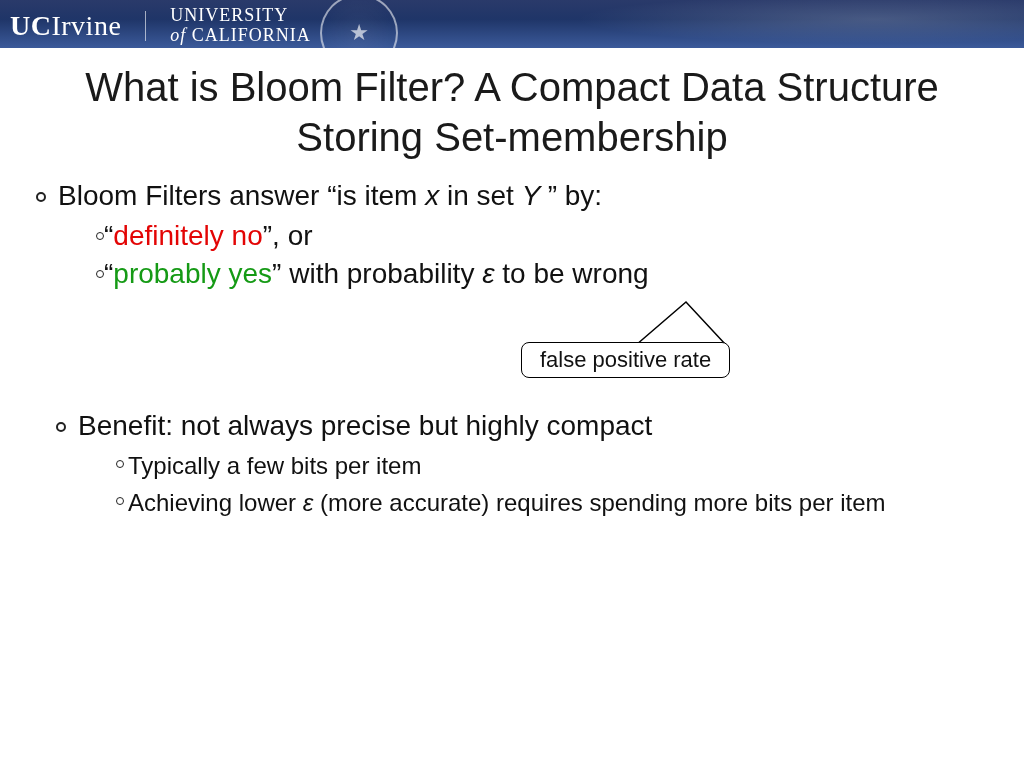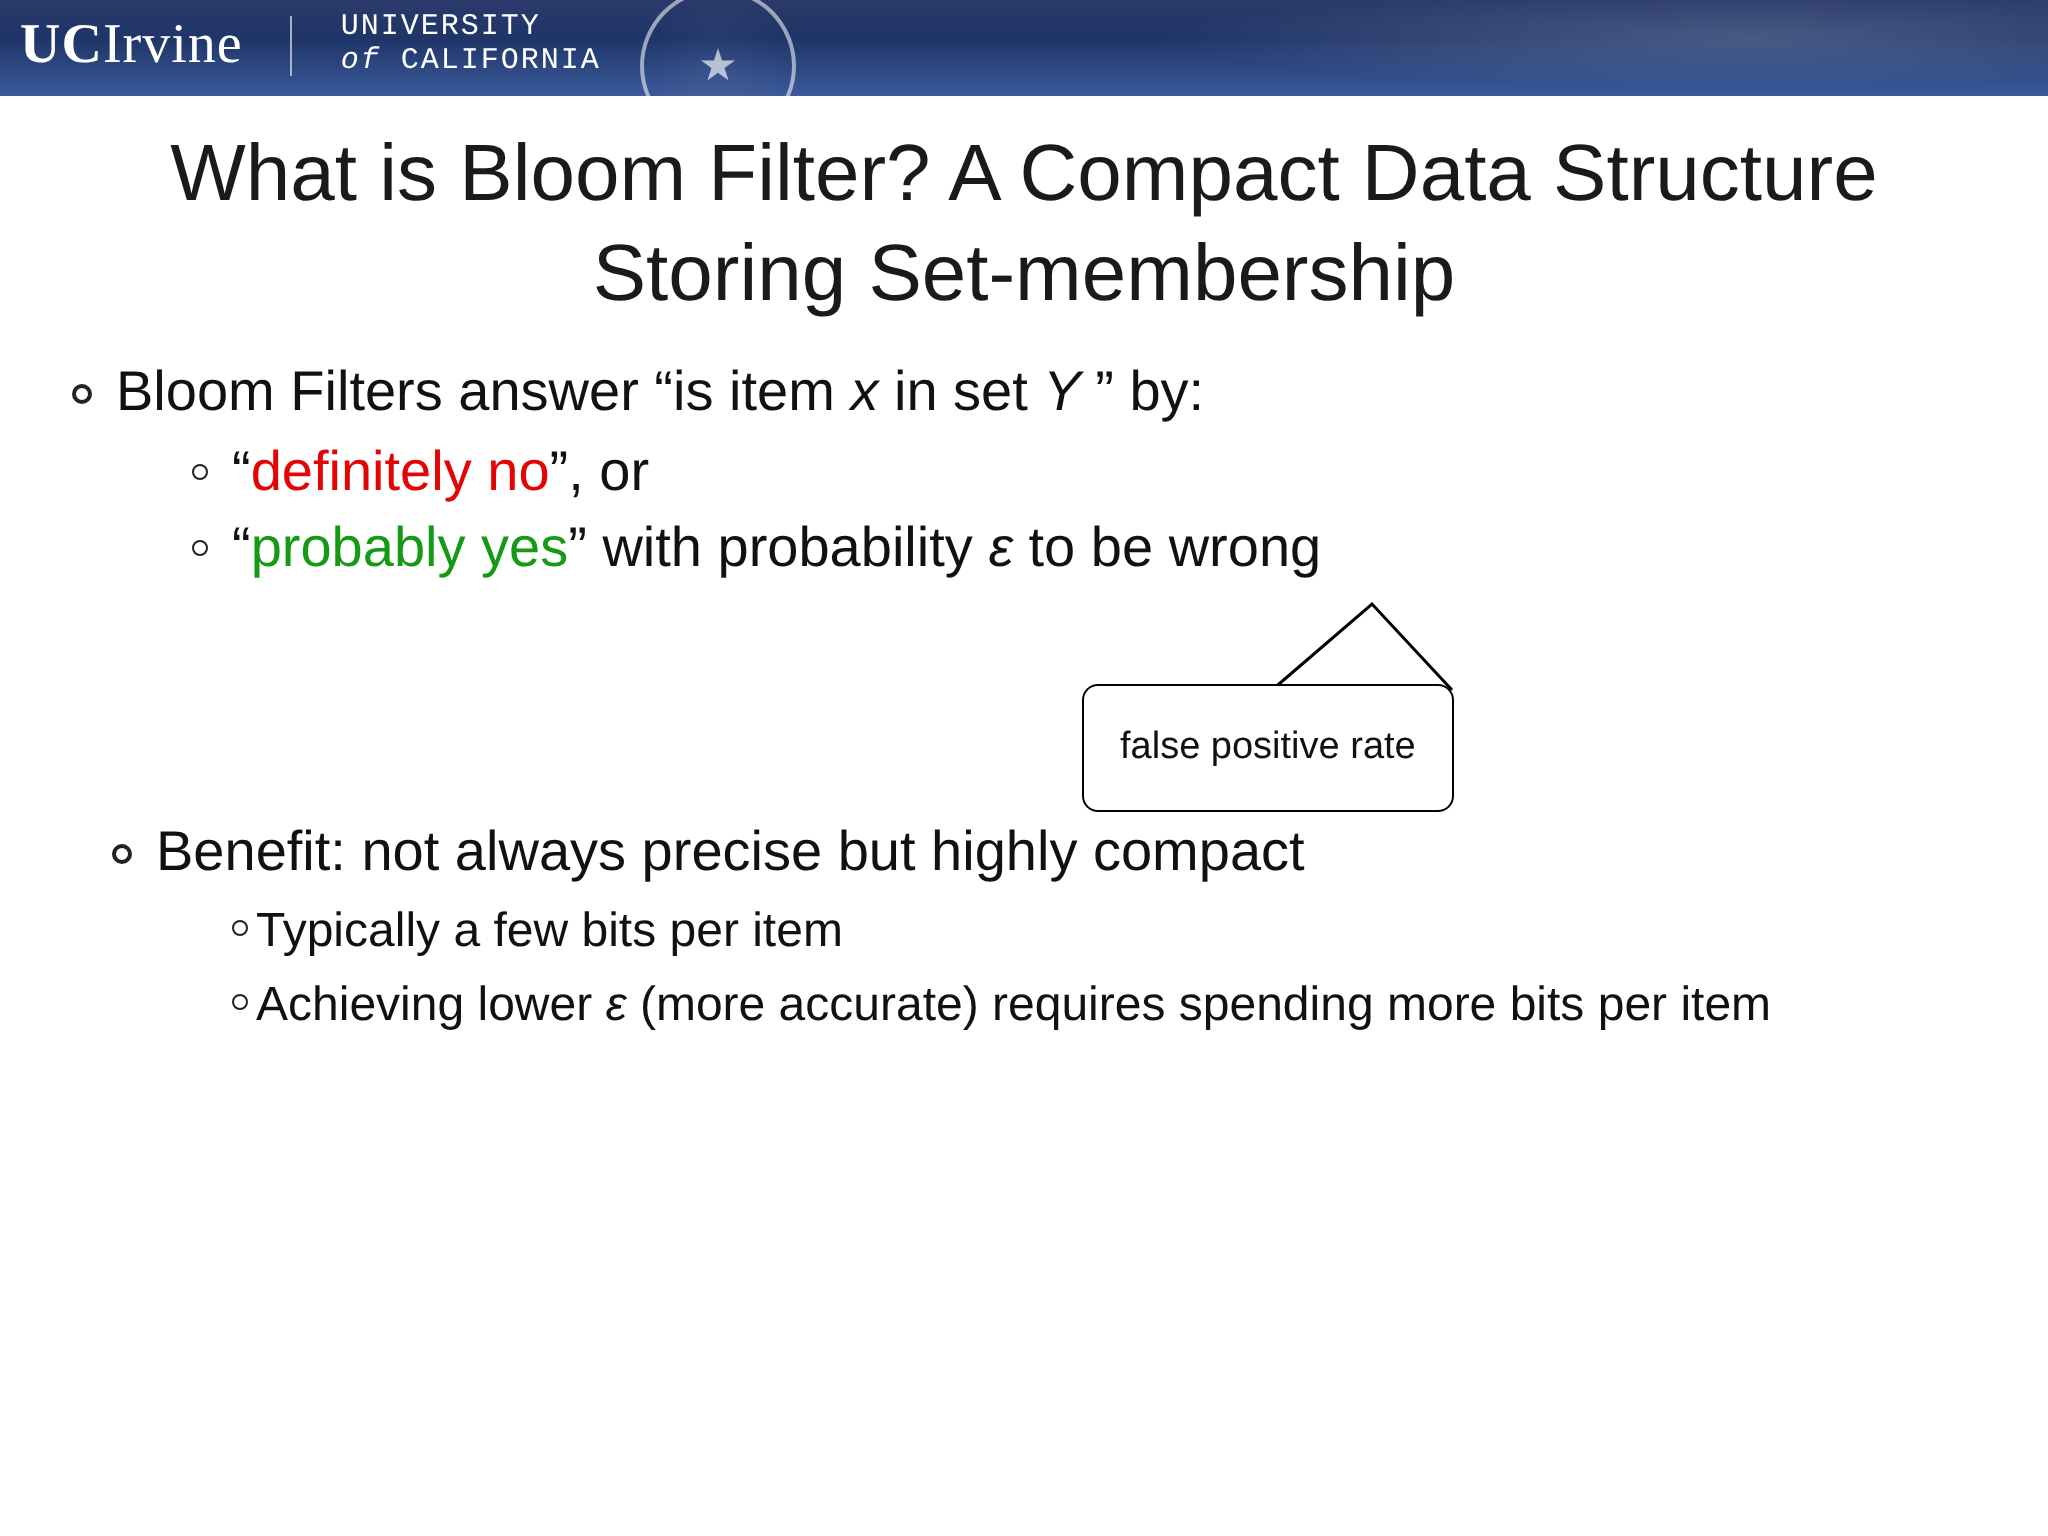--- a/index.html
+++ b/index.html
@@ -38,22 +38,22 @@
     font-family: "Times New Roman", Times, serif;
     font-size: 28px;
     font-weight: bold;
     letter-spacing: 0.5px;
   }
   .logo-irvine { font-weight: normal; }
   .logo-sep {
     width: 1px; height: 30px; background: rgba(255,255,255,0.6);
   }
   .logo-right {
-    font-family: Liberation Mono, monospace;
-    font-size: 15px;
+    font-family: Liberation Serif, serif;
+    font-size: 18px;
     line-height: 1.1;
     letter-spacing: 1px;
   }
   .logo-right .line2 { font-style: italic; text-align: right; }
   .seal {
     position: absolute;
     left: 320px;
     top: -6px;
     width: 78px;
     height: 78px;
@@ -99,21 +99,21 @@
     margin-top: 12px;
     flex-shrink: 0;
   }
   .subbullets {
     margin-left: 60px;
     font-size: 28px;
   }
   .subbullet {
     display: flex;
     align-items: flex-start;
-    gap: 12px;
+    gap: 0;
     margin-top: 6px;
     margin-bottom: 6px;
   }
   .subbullet .dot-s {
     width: 8px; height: 8px; border-radius: 50%;
     border: 1.5px solid #222;
     margin-top: 12px;
     flex-shrink: 0;
   }
   .sub2bullets {
@@ -139,26 +139,26 @@
   .green { color: #159a15; }
 
   .callout-wrap {
     position: relative;
     height: 100px;
     margin-top: 10px;
     margin-bottom: 10px;
   }
   .callout {
     position: absolute;
-    left: 505px;
+    left: 485px;
     top: 42px;
     border: 1.5px solid #000;
     border-radius: 8px;
-    padding: 20px 18px;
-    font-size: 19px;
+    padding: 4px 18px;
+    font-size: 22px;
     background: #fff;
   }
   .callout-line {
     position: absolute;
     left: 560px;
     top: 0;
   }
 </style>
 </head>
 <body>

